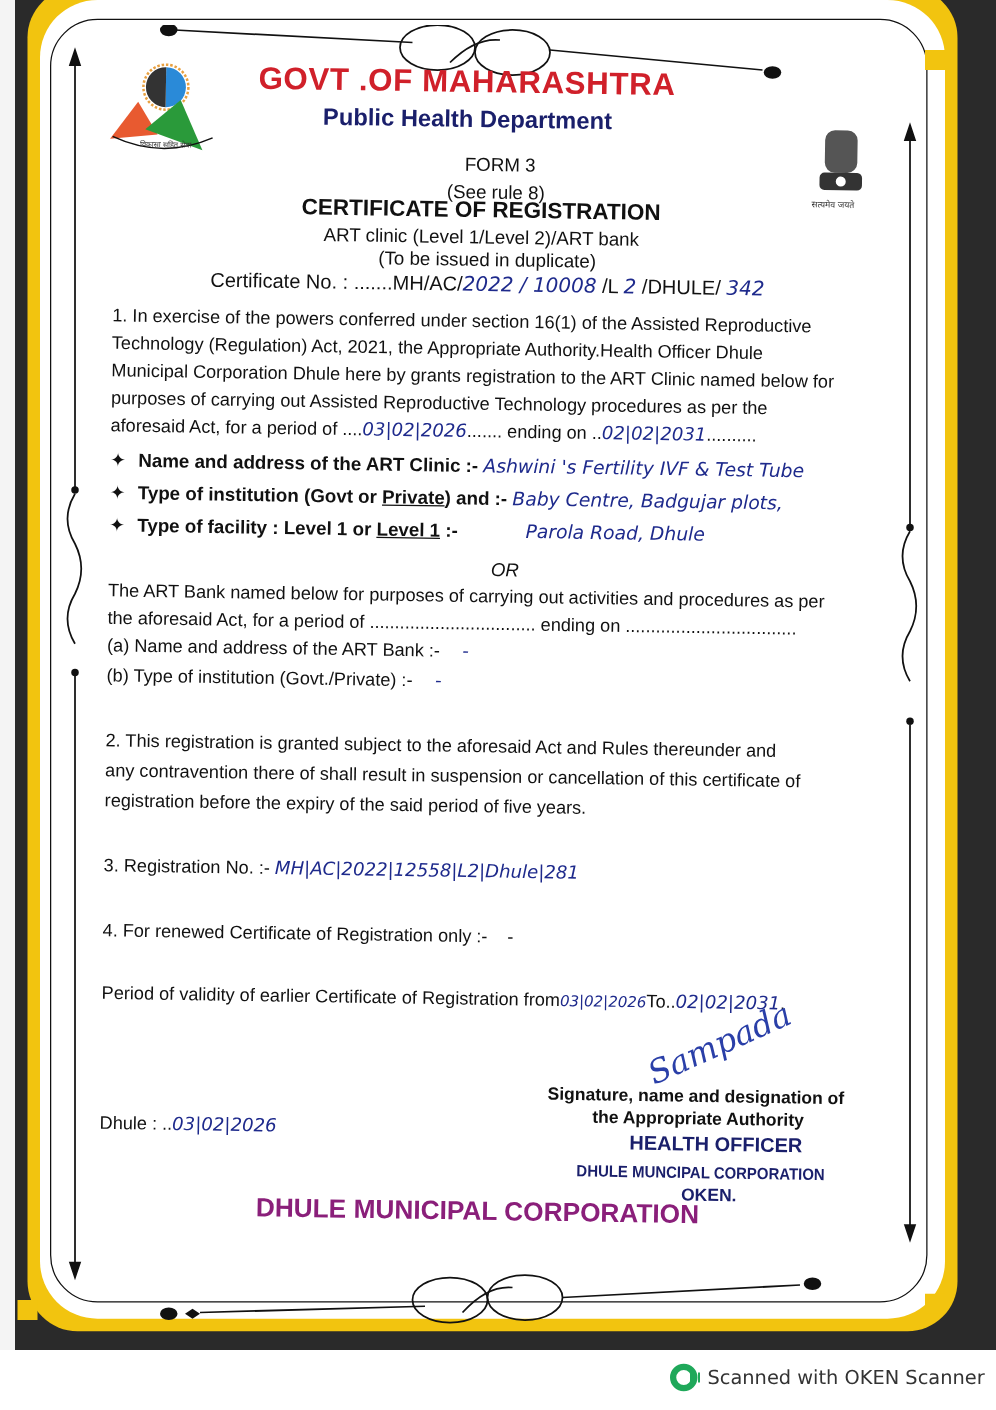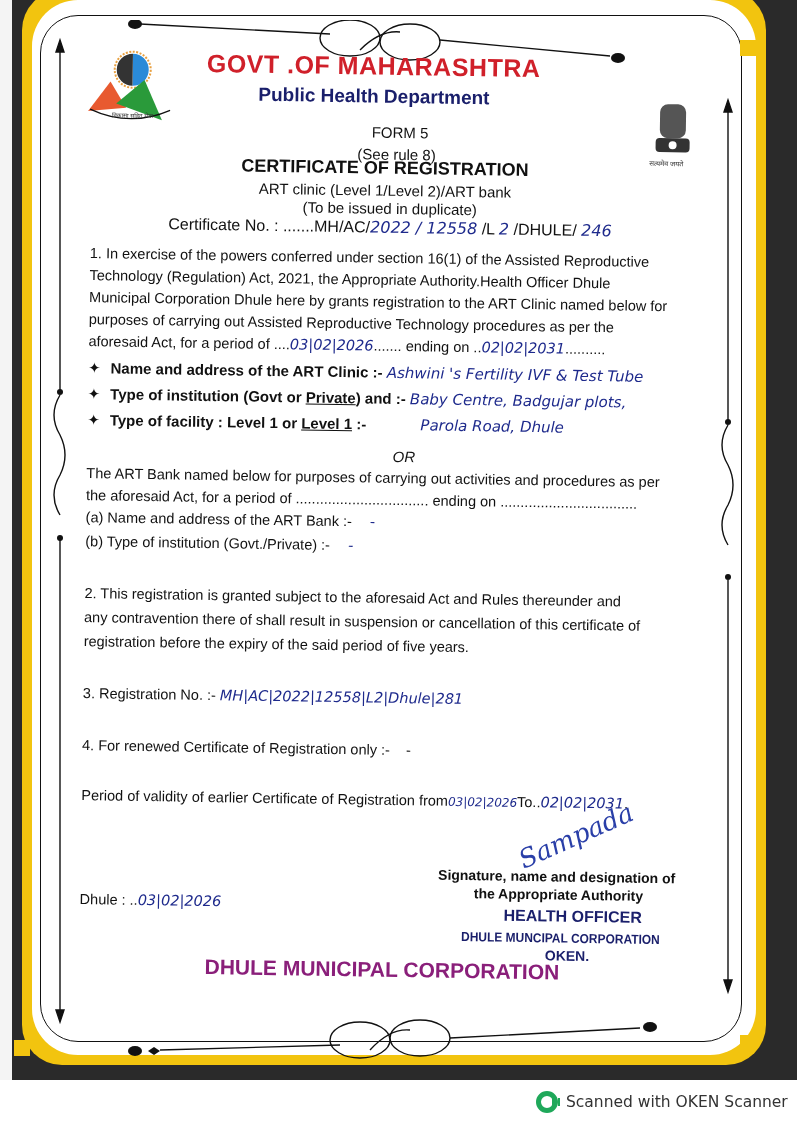--- a/index.html
+++ b/index.html
@@ -95,35 +95,35 @@
       <path d="M50 12 A16 16 0 0 1 50 44 Z" fill="#2a8ad8"></path>
       <path d="M50 12 A16 16 0 0 0 50 44 Z" fill="#333"></path>
       <polygon points="6,70 28,40 44,66" fill="#e85a30"></polygon>
       <polygon points="34,62 62,38 80,78" fill="#2a9a3a"></polygon>
       <path d="M8 68 Q48 86 88 68" stroke="#111" fill="none" stroke-width="1.2"></path>
       <text x="30" y="76" font-size="6" fill="#333">विकासा सहित सेवा</text>
     </svg>
 
     <div class="abs govt">GOVT .OF MAHARASHTRA</div>
     <div class="abs phd">Public Health Department</div>
-    <div class="abs c form3">FORM 5</div>
+    <div class="abs c form3">FORM 3</div>
     <div class="abs c rule8">(See rule 8)</div>
     <div class="abs cor">CERTIFICATE OF REGISTRATION</div>
     <div class="abs c artc">ART clinic (Level 1/Level 2)/ART bank</div>
     <div class="abs c dup">(To be issued in duplicate)</div>
 
     <svg class="emblem" viewBox="0 0 54 70">
       <rect x="14" y="4" width="26" height="34" rx="8" fill="#555"></rect>
       <rect x="10" y="38" width="34" height="14" rx="4" fill="#333"></rect>
       <circle cx="27" cy="45" r="4" fill="#fff"></circle>
       <text x="4" y="66" font-size="7" fill="#333">सत्यमेव जयते</text>
     </svg>
 
     <div class="abs certno">
-      <span>Certificate No. : .......MH/AC/</span><span class="hw">2022</span><span class="hw"> / </span><span class="hw">12558</span><span> /L </span><span class="hw">2</span><span> /DHULE/ </span><span class="hw">246</span>
+      <span>Certificate No. : .......MH/AC/</span><span class="hw">2022</span><span class="hw"> / </span><span class="hw">10008</span><span> /L </span><span class="hw">2</span><span> /DHULE/ </span><span class="hw">342</span>
     </div>
 
     <div class="abs para" style="top:250px;">1. In exercise of the powers conferred under section 16(1) of the Assisted Reproductive</div>
     <div class="abs para" style="top:272px;">Technology (Regulation) Act, 2021, the Appropriate Authority.Health Officer Dhule</div>
     <div class="abs para" style="top:294px;">Municipal Corporation Dhule here by grants registration to the ART Clinic named below for</div>
     <div class="abs para" style="top:316px;">purposes of carrying out Assisted Reproductive Technology procedures as per the</div>
     <div class="abs para" style="top:338px;">
       <span>aforesaid Act, for a period of ....</span><span class="hw">03|02|2026</span><span>....... ending on ..</span><span class="hw">02|02|2031</span><span>..........</span>
     </div>
 

